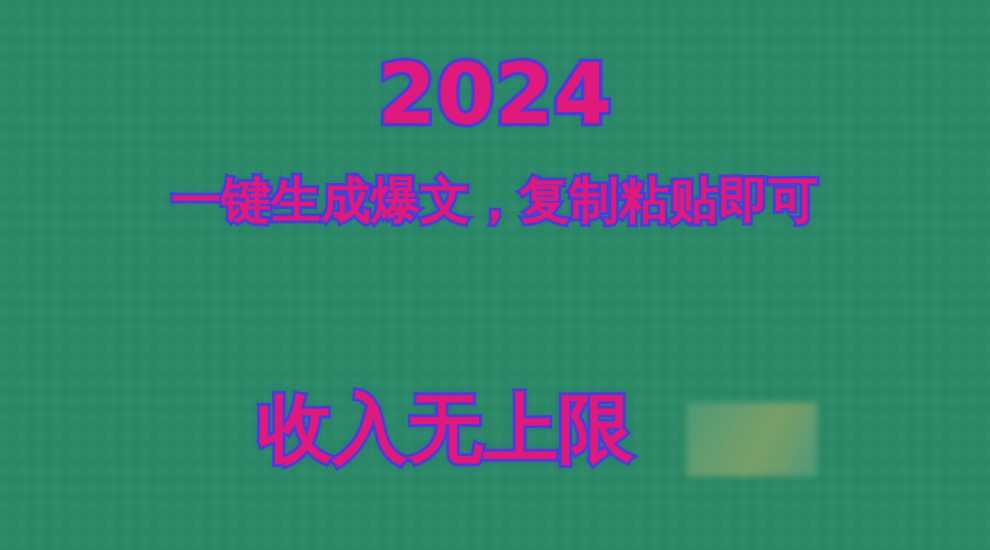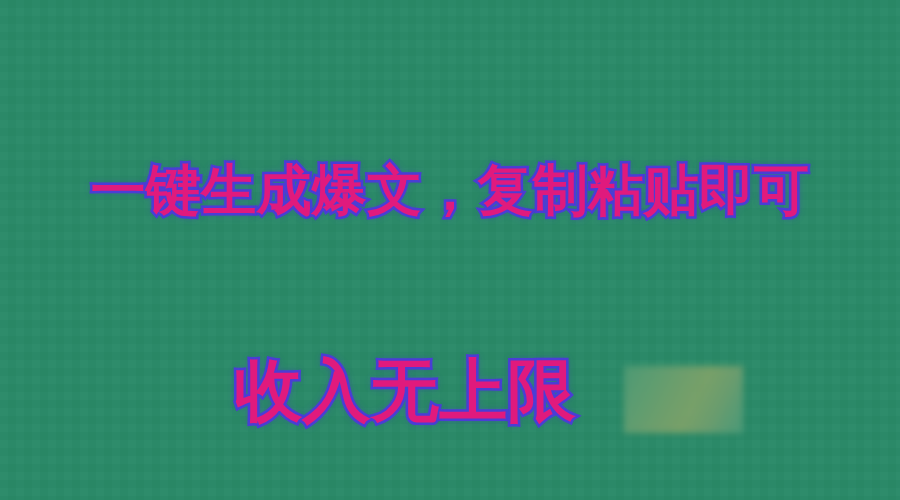--- a/index.html
+++ b/index.html
@@ -52,22 +52,22 @@
     top: 48px;
     font-family: "DejaVu Sans", sans-serif;
     font-size: 76px;
     letter-spacing: 0.005em;
     -webkit-text-stroke-width: 6px;
   }
 
   
   #line-one-click {
     top: 163px;
-    font-family: Liberation Sans, sans-serif;
-    font-size: 55px;
+    font-family: Liberation Mono, monospace;
+    font-size: 45px;
     letter-spacing: 0.005em;
     -webkit-text-stroke-width: 5px;
   }
 
   
   #line-templates {
     top: 261px;
     font-family: "DejaVu Sans", sans-serif;
     font-size: 55px;
     letter-spacing: 0.005em;
@@ -104,20 +104,21 @@
     opacity: 0.96;
   }
 </style>
 </head>
 <body>
 
 <div id="poster">
 
   <div id="poster-texture"></div>
 
+  <div class="headline" id="line-year">2024</div>
 
   <div class="headline" id="line-one-click">一键生成爆文，复制粘贴即可</div>
 
 
   <div class="headline" id="line-income">收入无上限</div>
 
   <div id="censored-block"></div>
 
 </div>
 

